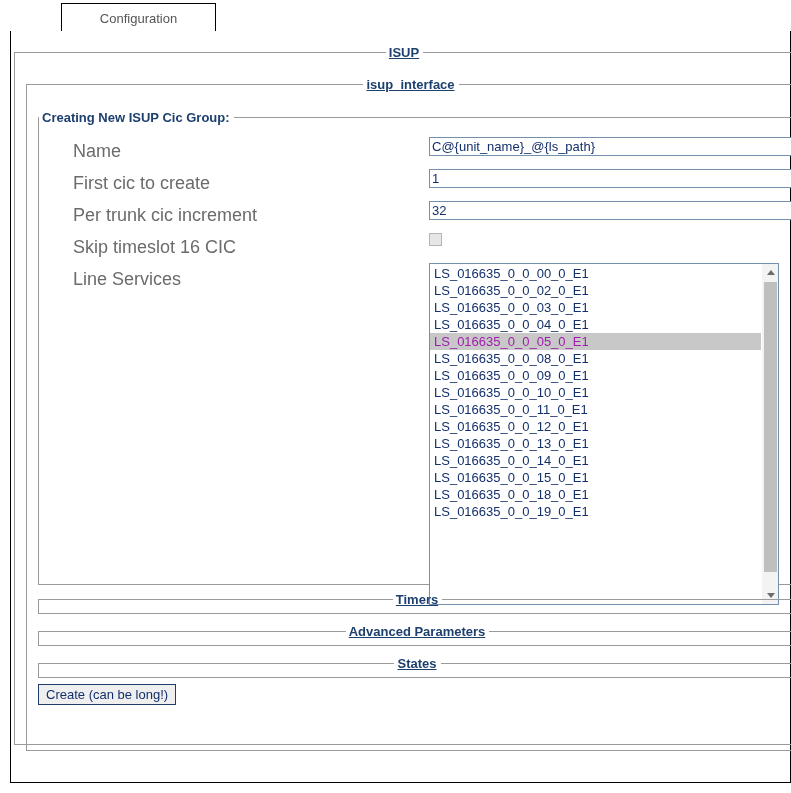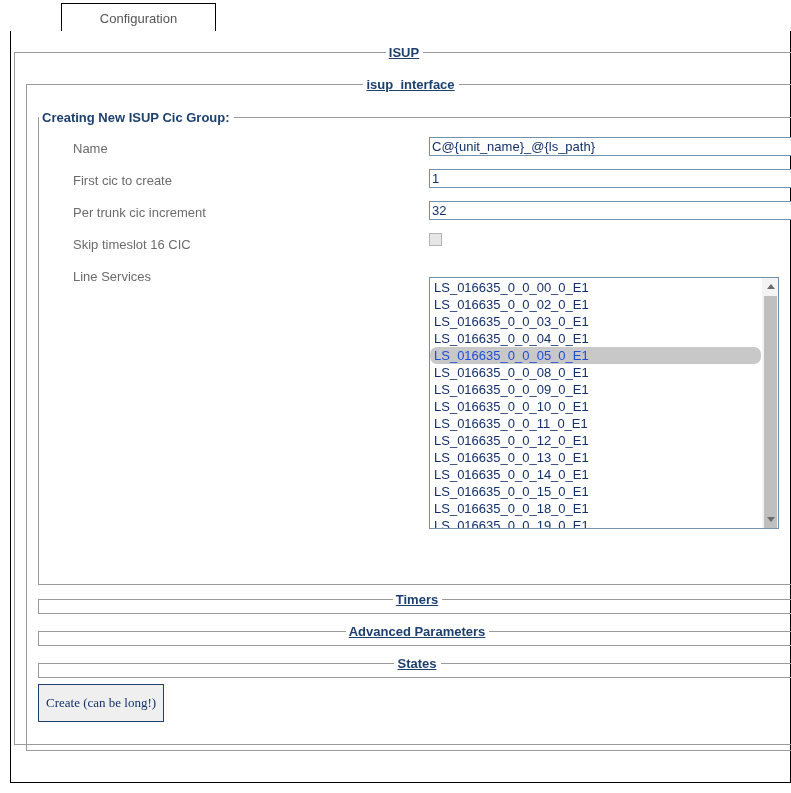--- a/index.html
+++ b/index.html
@@ -114,21 +114,21 @@
     width: 100%;
   }
   .row {
     position: relative;
     height: 32px;
   }
   .row .label {
     position: absolute;
     left: 34px;
     top: 6px;
-    font-size: 13px;
+    font-size: 18px;
     color: #6b6b6b;
     white-space: nowrap;
   }
   .ctl {
     position: absolute;
     left: 390px;
     top: 2px;
   }
 
   input.txt {
@@ -154,23 +154,23 @@
     display: inline-block;
     cursor: pointer;
   }
 
   
   .row-list { height: 350px; }
   .row-list .label { top: 6px; }
   .listbox {
     position: absolute;
     left: 390px;
-    top: 14px;
+    top: 0;
     width: 350px;
-    height: 252px;
+    height: 342px;
     border: 1px solid #7391ac;
     background: #ffffff;
     box-sizing: border-box;
     display: flex;
     overflow: hidden;
   }
   .list-items {
     flex: 1 1 auto;
     overflow: hidden;
     padding: 1px 0 0 0;
@@ -179,22 +179,21 @@
     height: 17px;
     line-height: 17px;
     padding-left: 4px;
     font-size: 13px;
     color: #14306b;
     white-space: nowrap;
     cursor: default;
   }
   .list-item.selected {
     background: #c8c8c8;
-    color: #1d4ed8;
-    border-radius: 7px;
+    color: #a21caf;
   }
 
   .sbar {
     flex: 0 0 17px;
     width: 17px;
     background: #f3f3f3;
     position: relative;
     border-left: 1px solid #ffffff;
     box-sizing: border-box;
   }
@@ -237,26 +236,26 @@
   }
   .fs-timers { top: 500px; }
   .fs-advanced { top: 532px; }
   .fs-states { top: 564px; }
 
   
   .btn-create {
     position: absolute;
     left: 11px;
     top: 592px;
-    font-family: Liberation Serif, serif;
+    font-family: Liberation Sans, sans-serif;
     font-size: 13px;
     color: #14306b;
     background: #efefef;
     border: 1px solid #1c3f6e;
-    padding: 10px 7px;
+    padding: 2px 7px;
     cursor: pointer;
   }
 </style>
 </head>
 <body>
 
 <div class="tabstrip">
   <div class="tab">
     <span>Configuration</span>
   </div>

